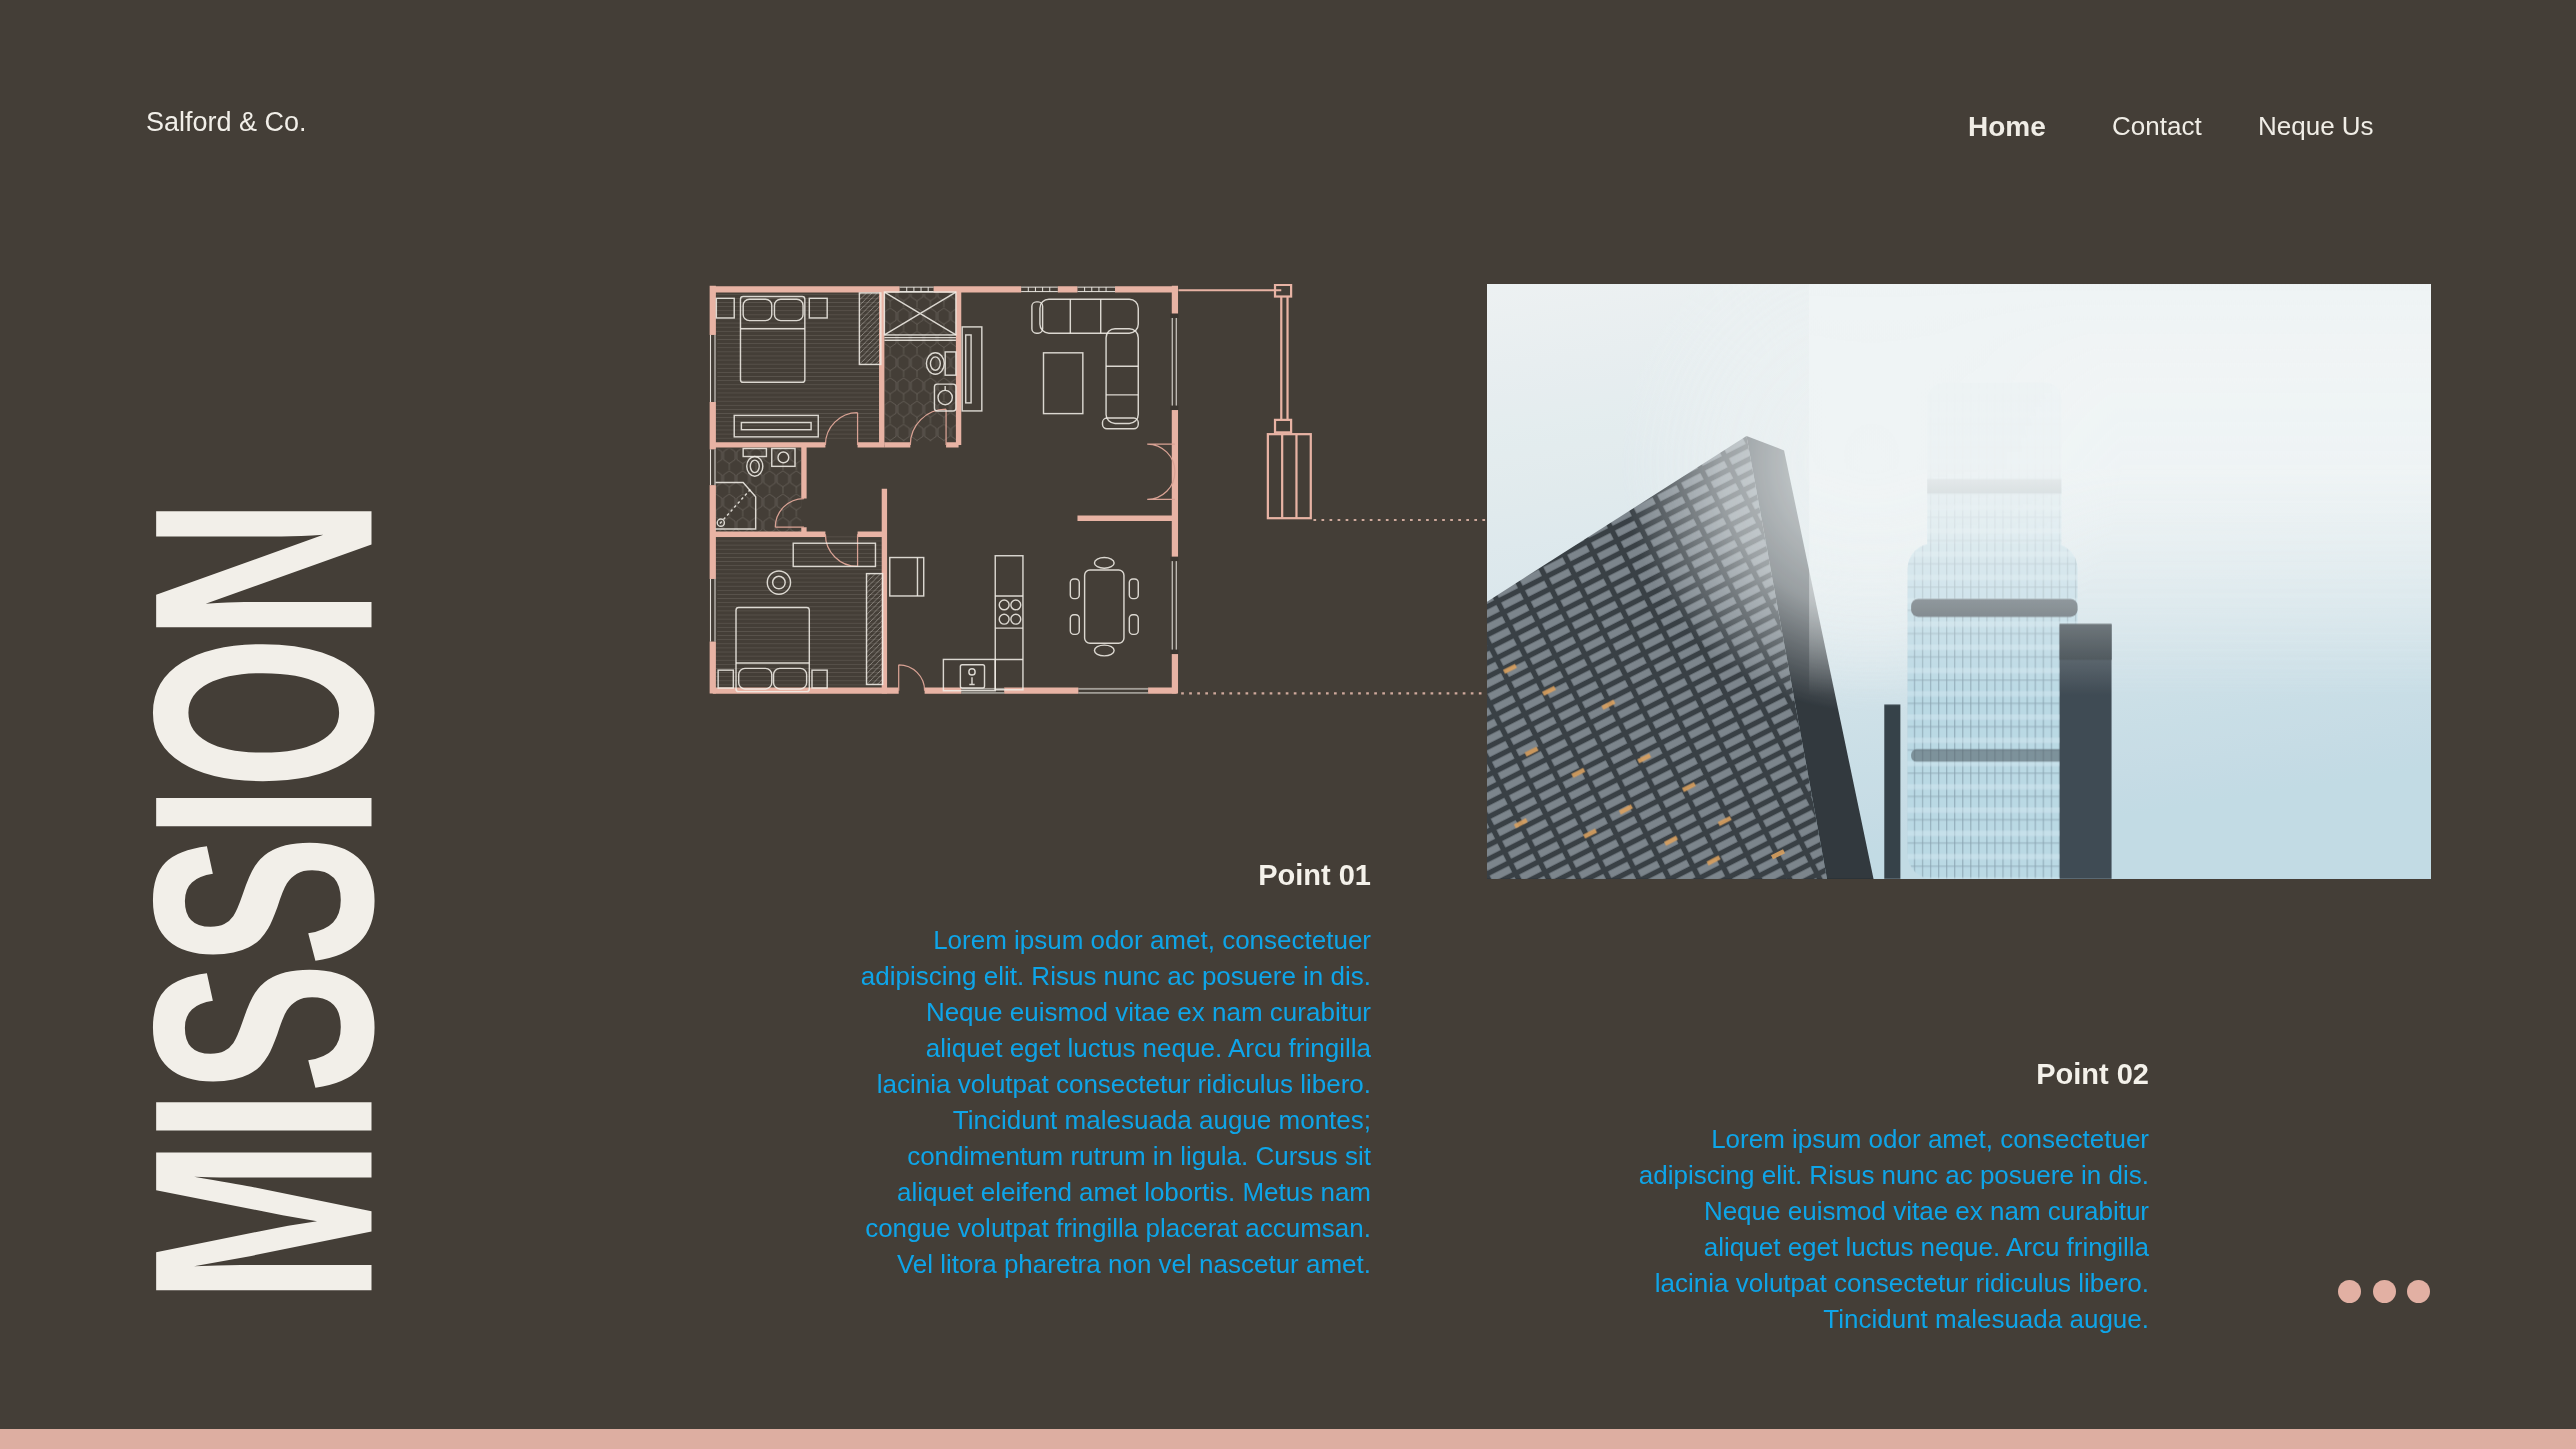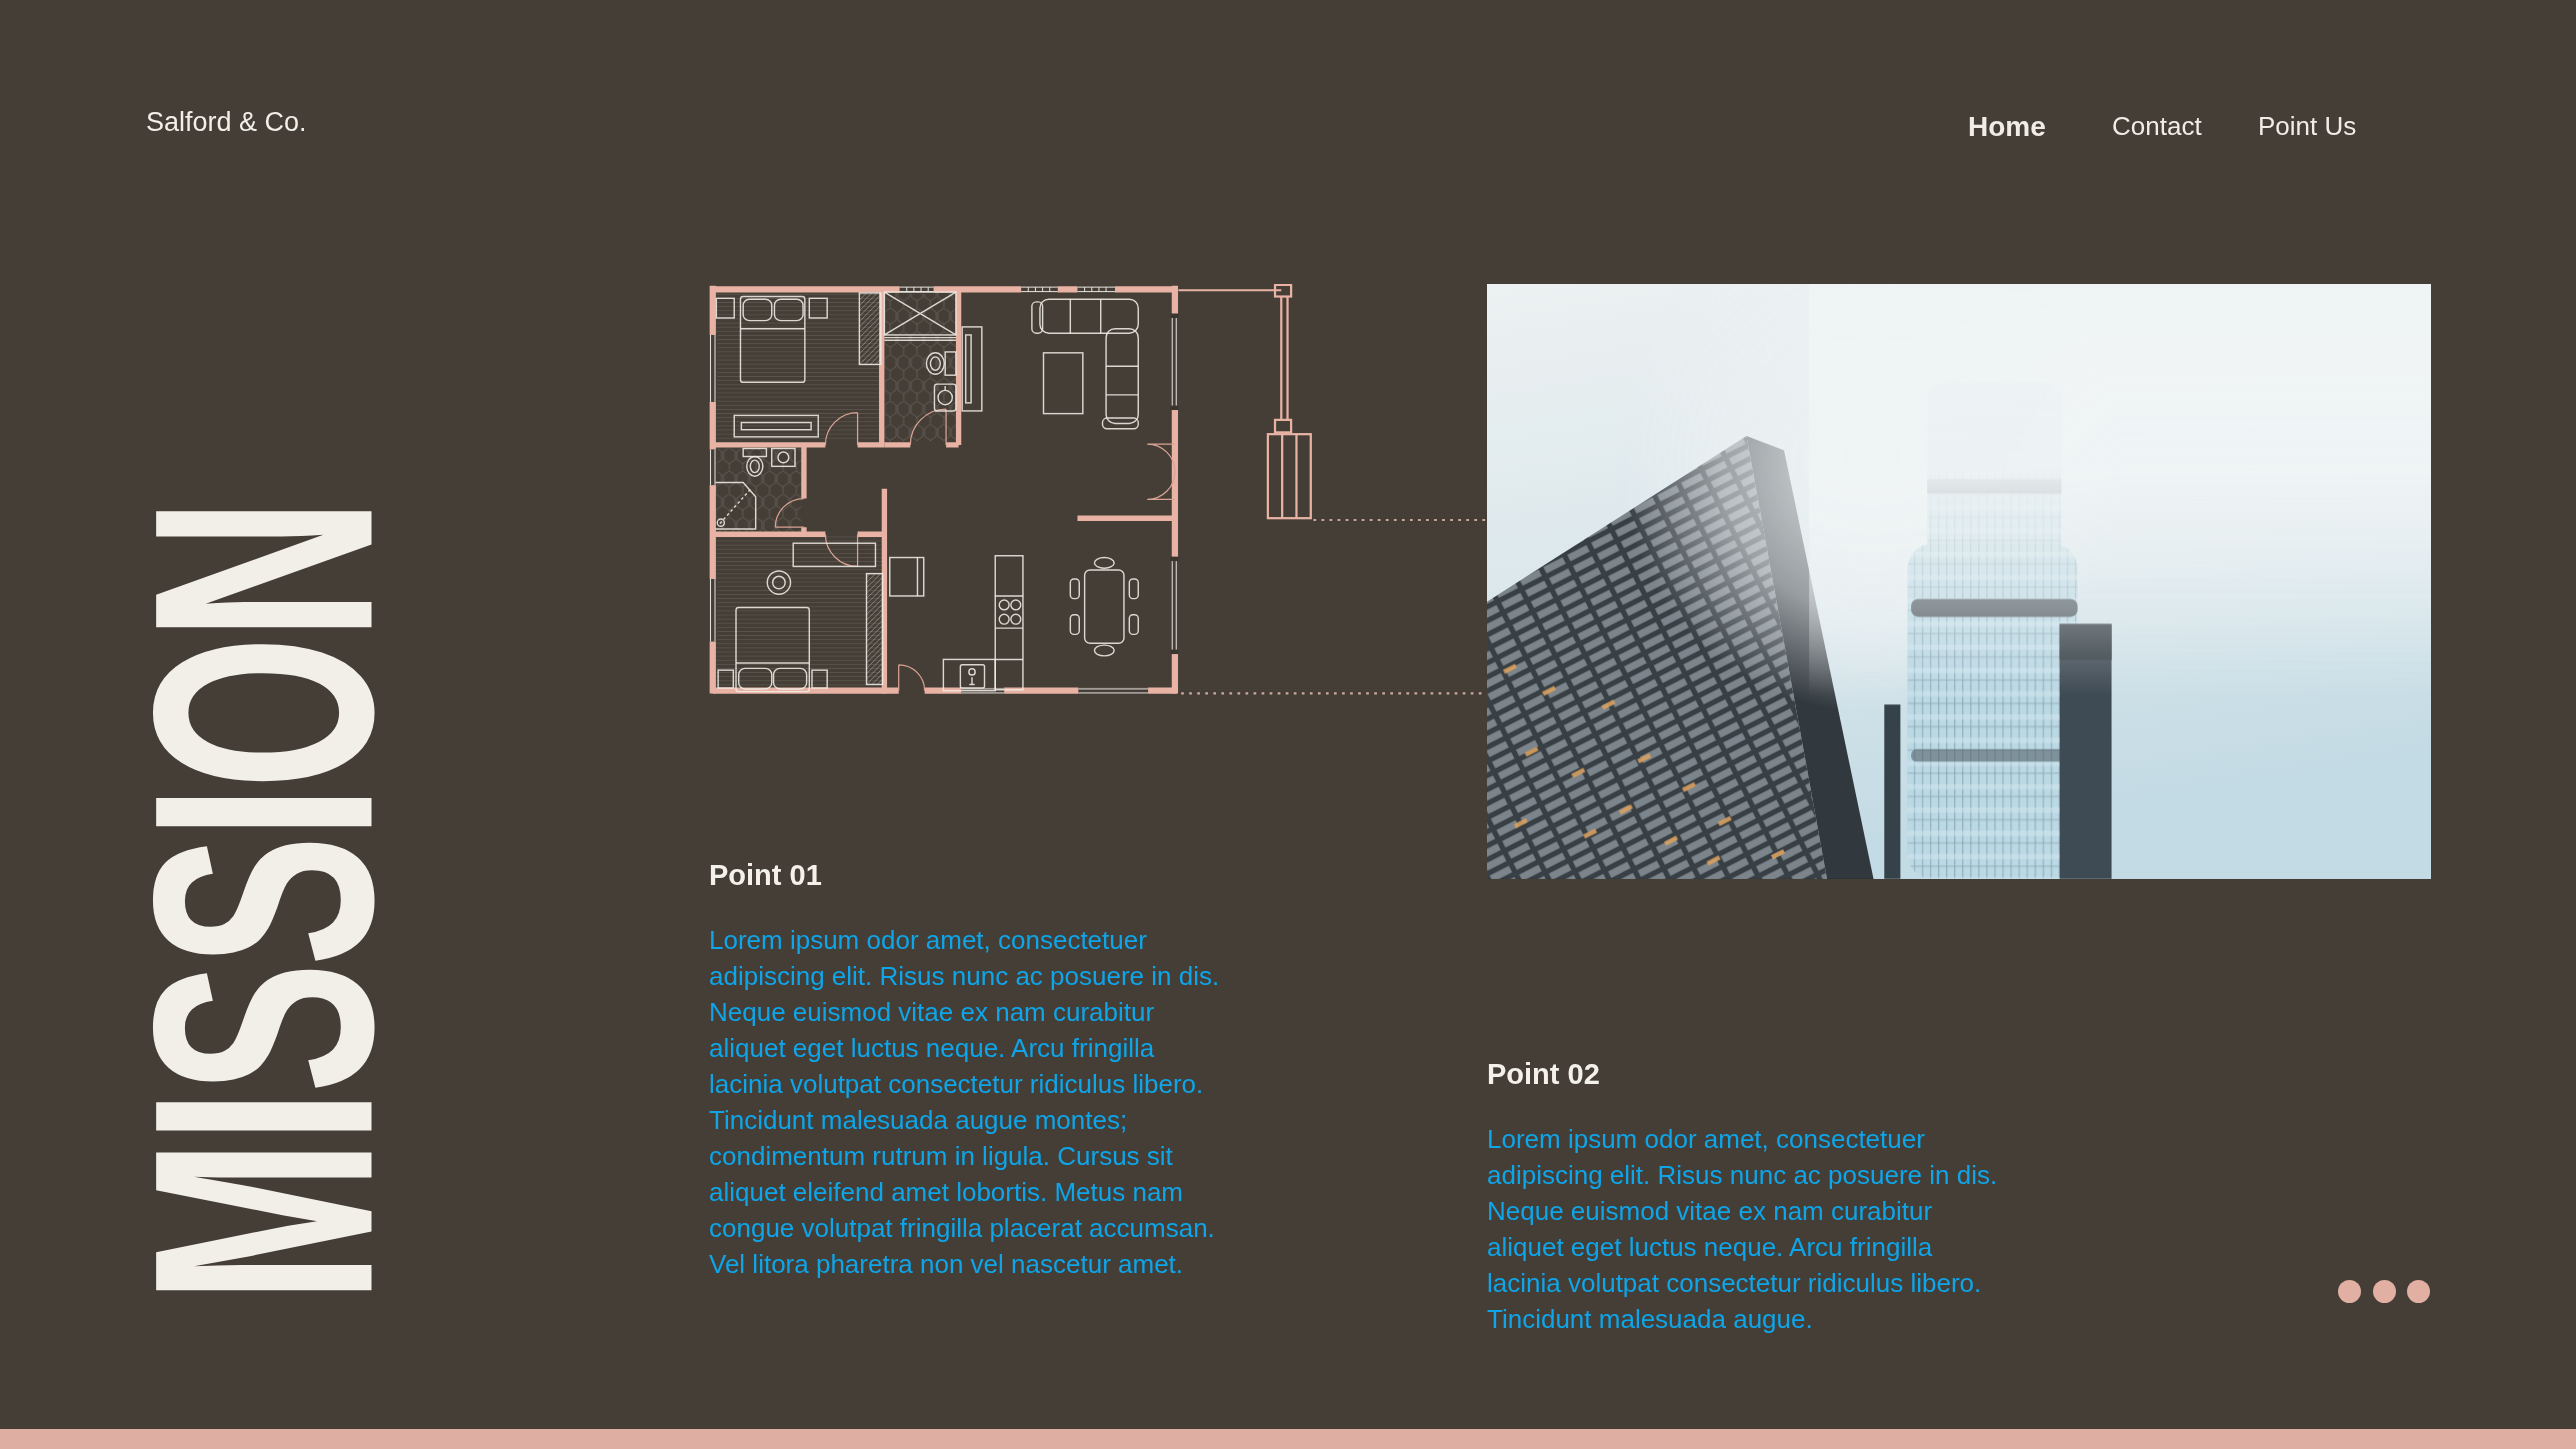--- a/index.html
+++ b/index.html
@@ -24,21 +24,21 @@
     position:absolute; left:263px; top:903px;
     transform:translate(-50%,-50%) rotate(-90deg) scale(0.63,1);
     font-size:313px; font-weight:bold; letter-spacing:-7.2px;
     white-space:nowrap; color:#f2efe9; line-height:1;
   }
 
   .figure { position:absolute; }
   #floorplan { left:709px; top:284px; width:787px; height:438px; }
   #photo     { left:1487px; top:284px; width:944px; height:595px; }
 
-  .point-block { position:absolute; width:662px; }
+  .point-block { position:absolute; width:662px;text-align:right; }
   #point1 { left:709px;  top:857px; }
   #point2 { left:1487px; top:1016px;margin-top:40px; }
   .point-heading { font-size:29px; font-weight:bold; color:#f4f1ea; line-height:36px; }
   .point-body {
     margin-top:29px; font-size:26px; line-height:36px;
     color:#0ea5e9; white-space:pre-line;
   }
 
   .dots { position:absolute; left:2338px; top:1280px; display:flex; gap:11.6px; }
   .dot { width:23px; height:23px; border-radius:50%; background:#e2b0a3; cursor:pointer; }
@@ -47,21 +47,21 @@
     position:absolute; left:0; bottom:0; width:100%; height:19.7px;
     background:#ddaea1;
   }
 </style>
 </head>
 <body>
 
 <div class="brand">Salford &amp; Co.</div>
 <div class="nav-item nav-home">Home</div>
 <div class="nav-item nav-contact">Contact</div>
-<div class="nav-item nav-about">Point Us</div>
+<div class="nav-item nav-about">Neque Us</div>
 
 <div class="mission">MISSION</div>
 
 <svg id="floorplan" class="figure" viewBox="0 0 880 490" xmlns="http://www.w3.org/2000/svg">
   <defs>
     <pattern id="boards" width="20" height="4.6" patternUnits="userSpaceOnUse">
       <line x1="0" y1="2.3" x2="20" y2="2.3" stroke="rgba(238,234,227,0.14)" stroke-width="0.9"></line>
     </pattern>
     <pattern id="hex" width="15" height="26" patternUnits="userSpaceOnUse">
       <g stroke="rgba(240,237,230,0.26)" stroke-width="0.7" fill="none">

